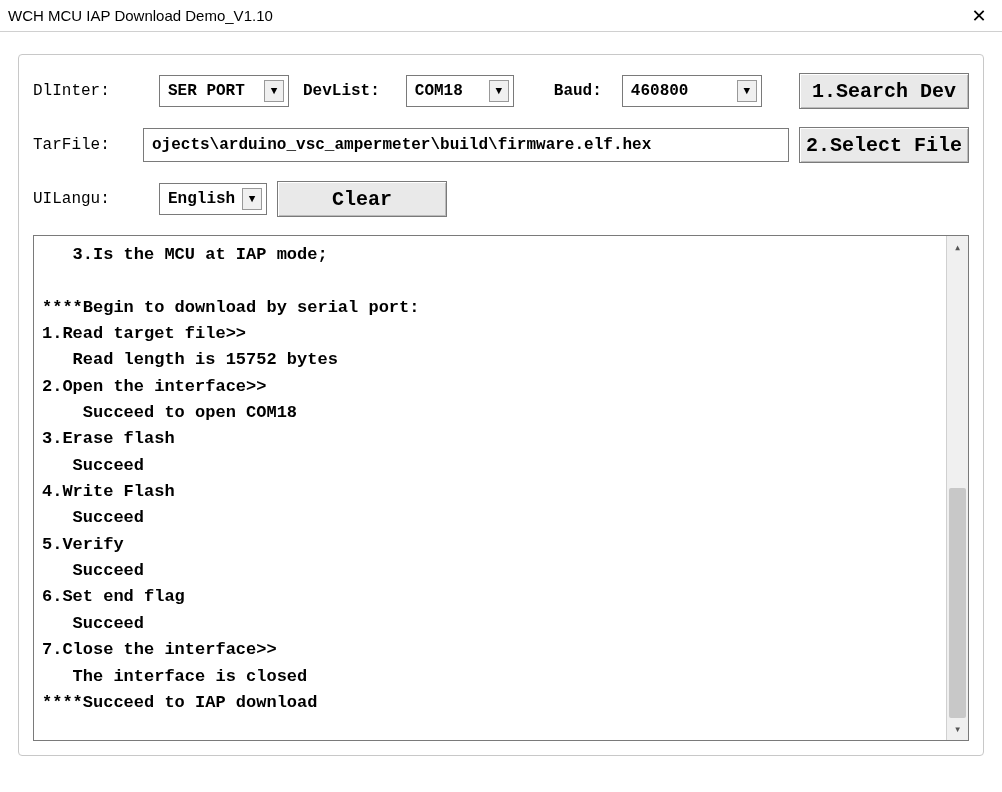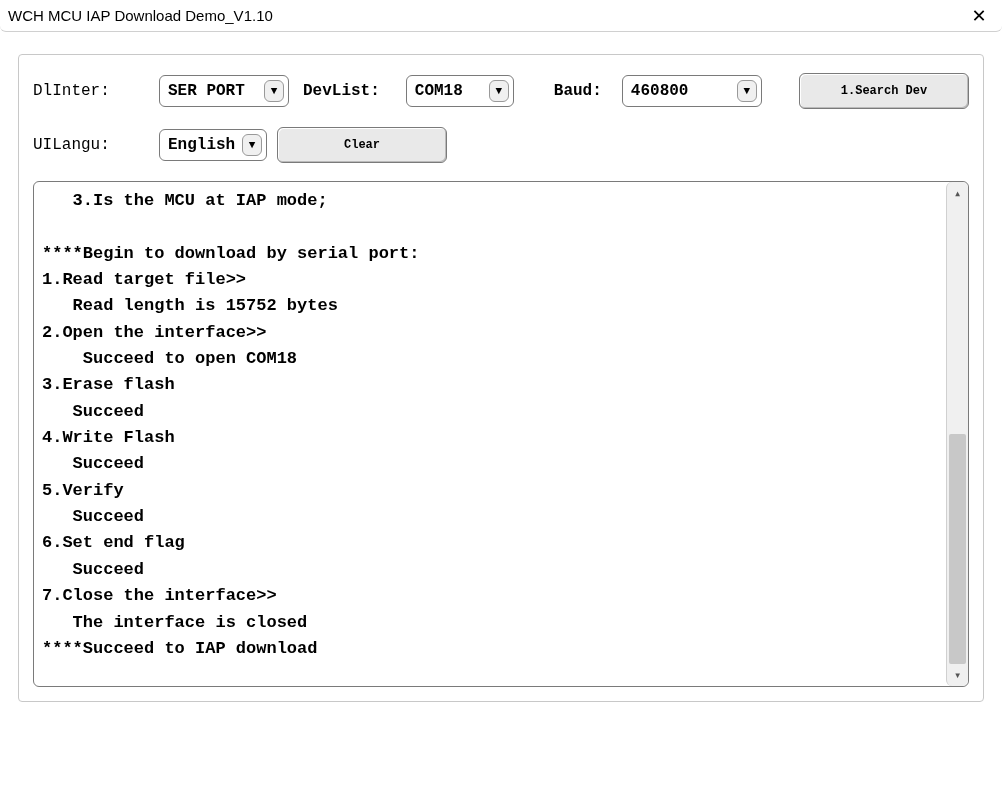--- a/index.html
+++ b/index.html
@@ -1,15 +1,15 @@
 <!DOCTYPE html>
 <html><head>
 <meta charset="utf-8">
 <style>
-  * { box-sizing: border-box; border-radius: 6px; }
+  * { box-sizing: border-box; }
   body {
     margin: 0;
     font-family: "Consolas", "Courier New", monospace;
     font-size: 16px;
     background: #ffffff;
     color: #000000;
     width: 1002px;
     height: 792px;
     overflow: hidden;
   }
@@ -99,21 +99,21 @@
     flex: 1;
   }
   .btn {
     border: 1px solid #7a7a7a;
     background: #e9e9e9;
     height: 36px;
     display: flex;
     align-items: center;
     justify-content: center;
     font-family: inherit;
-    font-size: 12px;
+    font-size: 20px;
     font-weight: bold;
     padding: 4px 6px;
     white-space: nowrap;
     box-shadow: inset 1px 1px 0 #fff, inset -1px -1px 0 #bbb;
     cursor: default;
   }
   .btn-wide { flex: 1; }
   .btn-fixed { width: 170px; }
   .log-box {
     border: 1px solid #7a7a7a;
@@ -189,20 +189,27 @@
       <div class="label-sm" style="margin-left:30px">Baud:</div>
       <div class="select" style="width:140px;margin-left:10px">
         <span>460800</span>
         <span class="arrow">▼</span>
       </div>
 
       <div style="flex:1"></div>
       <div class="btn btn-fixed">1.Search Dev</div>
     </div>
 
+    <div class="row">
+      <div class="label">TarFile:</div>
+      <div class="textfield">
+        <span>ojects\arduino_vsc_ampermeter\build\firmware.elf.hex</span>
+      </div>
+      <div class="btn btn-fixed">2.Select File</div>
+    </div>
 
     <div class="row">
       <div class="label">UILangu:</div>
       <div class="select" style="width:108px">
         <span>English</span>
         <span class="arrow">▼</span>
       </div>
       <div class="btn btn-fixed">Clear</div>
     </div>
 

